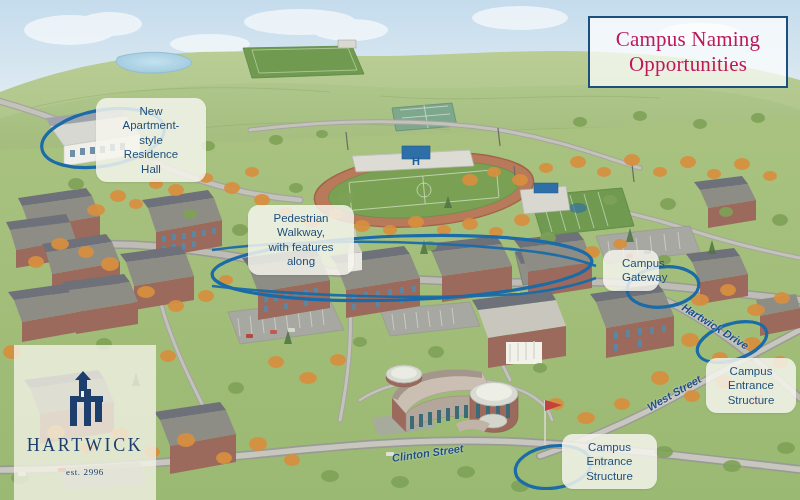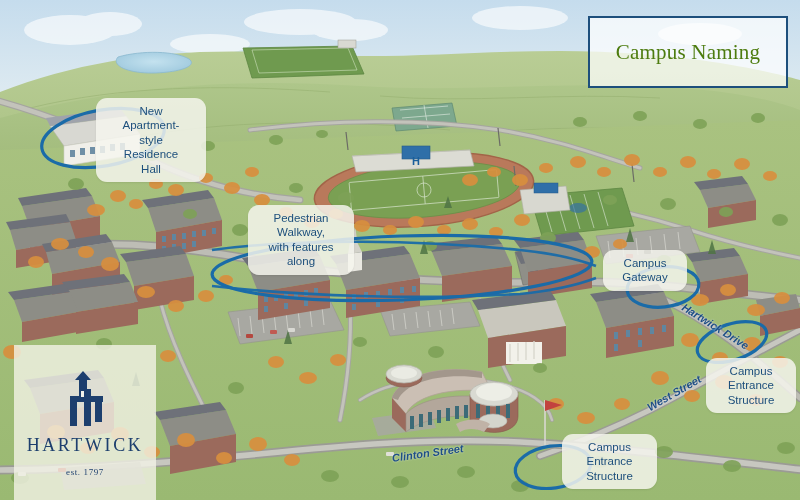--- a/index.html
+++ b/index.html
@@ -20,21 +20,21 @@
   .title-plaque {
     position: absolute;
     left: 588px; top: 16px;
     width: 200px; height: 72px;
     border: 2px solid #1d4f7c;
     background: rgba(255,255,255,0.72);
     display: flex; flex-direction: column;
     align-items: center; justify-content: center;
     text-align: center;
     font-family: "Liberation Serif", serif;
-    color: #4d7c0f;
+    color: #be185d;
     line-height: 1.18;
   }
   .title-plaque .t-line { font-size: 21px; letter-spacing: .2px; white-space: nowrap; }
 
   
   .callout {
     position: absolute;
     background: rgba(246,246,238,0.84);
     border-radius: 11px;
     color: #1d4f7c;
@@ -618,29 +618,30 @@
     </g>
 
     <g fill="none" stroke="#1a6ba8" stroke-width="2.6" opacity=".95">
       <path d="M212,250 C300,238 420,240 520,250 C560,254 580,260 596,266"></path>
       <path d="M212,286 C300,296 420,300 520,294 C560,290 580,284 596,278"></path>
     </g>
   </svg>
 
   <div class="title-plaque">
     <div class="t-line">Campus Naming</div>
+    <div class="t-line">Opportunities</div>
   </div>
 
   <div class="callout" style="left:96px; top:98px; width:110px;">New Apartment-style
 Residence Hall</div>
 
   <div class="callout" style="left:248px; top:205px; width:106px;">Pedestrian Walkway,
 with features along</div>
 
-  <div class="callout" style="left:603px; top:250px; width:84px;">Campus
+  <div class="callout" style="left:603px; top:250px; width:56px;">Campus
 Gateway</div>
 
   <div class="callout" style="left:706px; top:358px; width:90px;">Campus Entrance
 Structure</div>
 
   <div class="callout" style="left:562px; top:434px; width:95px;">Campus Entrance
 Structure</div>
 
   <div class="street-label" style="left:392px; top:452px; transform:rotate(-8deg);">Clinton Street</div>
 
@@ -659,16 +660,16 @@
         <rect x="34" y="27" width="12" height="6"></rect>
         <rect x="38" y="33" width="7" height="20"></rect>
       </g>
       <g fill="#f2f2ea">
         <rect x="24" y="22" width="3" height="6"></rect>
       </g>
     </svg>
     <div class="logo-name">
       <div>HARTWICK</div>
     </div>
-    <div class="logo-est">est. 1797</div>
+    <div class="logo-est">est. 2996</div>
   </div>
 
 </div>
 
 </body></html>

